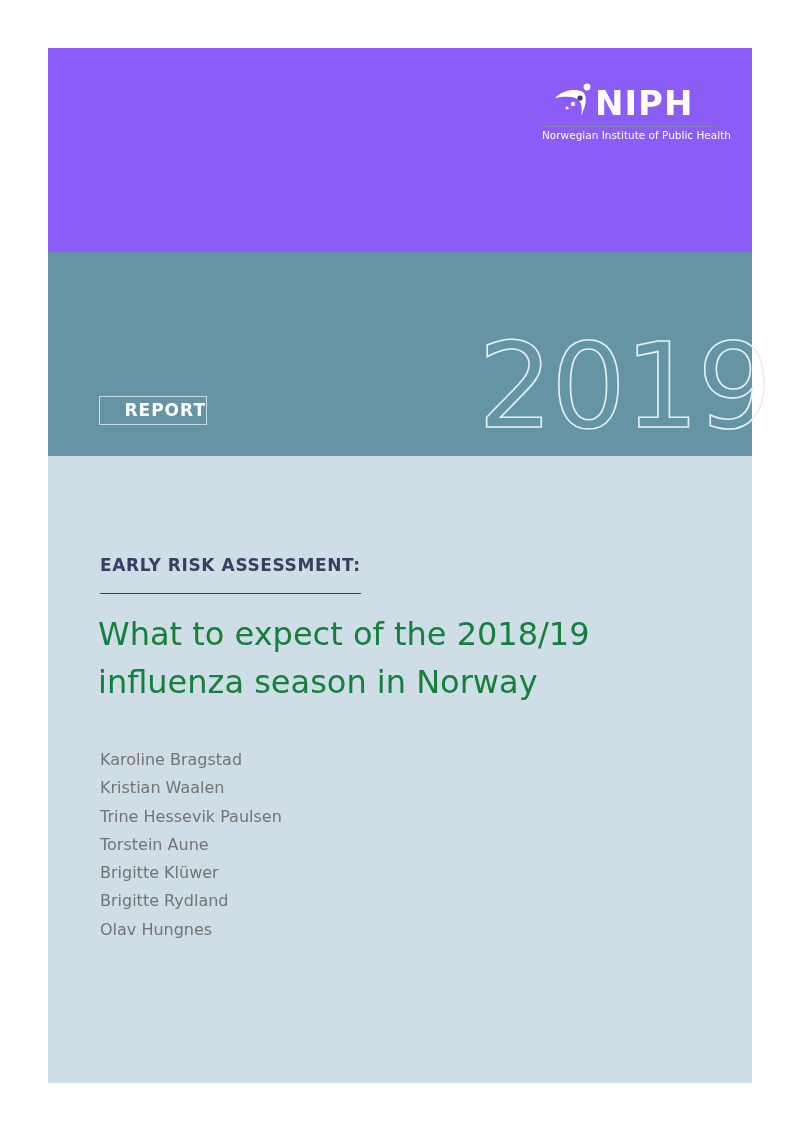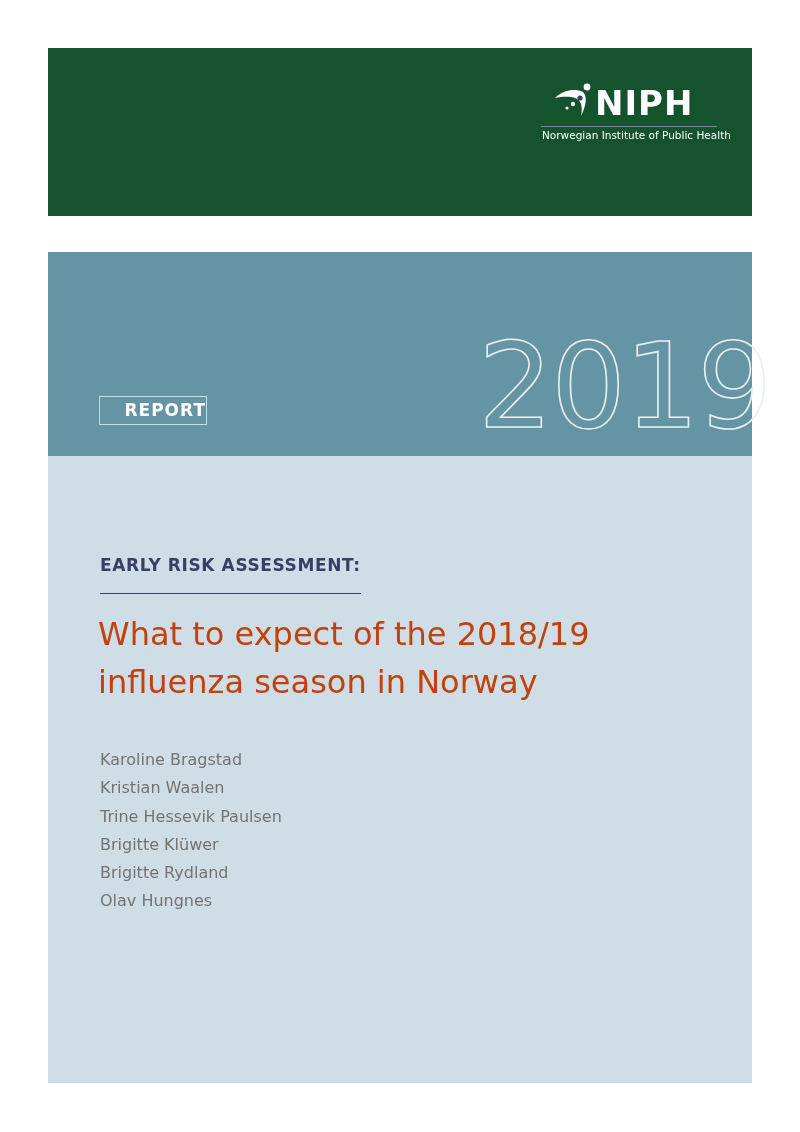--- a/index.html
+++ b/index.html
@@ -1,21 +1,21 @@
 <!DOCTYPE html>
 <html><head>
 <meta charset="utf-8">
 <style>
   html, body { margin:0; padding:0; }
   body {
     width:800px; height:1132px; background:#ffffff; position:relative; overflow:hidden;
     font-family:"Liberation Sans", "DejaVu Sans", sans-serif;
   }
   .page { position:absolute; left:48px; top:48px; width:704px; height:1035px; }
-  .band-top { position:absolute; left:0; top:0; width:704px; height:168px; background:#14532d; }
+  .band-top { position:absolute; left:0; top:0; width:704px; height:204px; background:#8b5cf6; }
   .band-mid { position:absolute; left:0; top:204px; width:704px; height:204px; background:#6595a4; }
   .band-bottom { position:absolute; left:0; top:408px; width:704px; height:627px; background:#cfdde6; }
 
   .logo { position:absolute; left:505px; top:34px; width:166px; height:60px; }
   .logo-mark { position:absolute; left:0; top:0; width:42px; height:42px; }
   .logo-word { position:absolute; left:42px; top:0px; font-size:34px; font-weight:bold; color:#ffffff; letter-spacing:1px; line-height:42px; font-family:"DejaVu Sans", sans-serif; }
   .logo-rule { position:absolute; left:-12px; top:44px; width:176px; height:1px; background:#7e84a6; }
   .logo-sub { position:absolute; left:-11px; top:47px; font-size:10.5px; color:#ffffff; white-space:nowrap; font-family:"DejaVu Sans", sans-serif; }
 
   .report-badge {
@@ -29,21 +29,21 @@
     -webkit-text-stroke:1.6px #e6f0f3; font-weight:normal; letter-spacing:-2px;
     font-family:"DejaVu Sans", sans-serif; line-height:140px;
   }
 
   .kicker {
     position:absolute; left:52px; top:507px; font-size:17px; font-weight:bold; color:#393f63;
     letter-spacing:0.6px; padding-bottom:18px; border-bottom:1.5px solid #393f63;
     font-family:"DejaVu Sans", sans-serif;
   }
   .title {
-    position:absolute; left:50px; top:562px; width:560px; font-size:32px; color:#c2410c;
+    position:absolute; left:50px; top:562px; width:560px; font-size:32px; color:#15803d;
     line-height:48px; font-family:"DejaVu Sans", sans-serif; font-weight:normal;
   }
   .authors { position:absolute; left:52px; top:698px; list-style:none; margin:0; padding:0; }
   .authors li { font-size:16px; color:#737373; line-height:28.3px; font-family:"DejaVu Sans", sans-serif; }
 </style>
 </head>
 <body>
 
 <div class="page">
   <div class="band-top">
@@ -68,17 +68,18 @@
   <div class="band-bottom"></div>
   <div class="kicker">EARLY RISK ASSESSMENT:</div>
   <h1 class="title" style="margin:0;">
     <span>What to expect of the 2018/19</span><br>
     <span>influenza season in Norway</span>
   </h1>
   <ul class="authors">
     <li>Karoline Bragstad</li>
     <li>Kristian Waalen</li>
     <li>Trine Hessevik Paulsen</li>
+    <li>Torstein Aune</li>
     <li>Brigitte Klüwer</li>
     <li>Brigitte Rydland</li>
     <li>Olav Hungnes</li>
   </ul>
 </div>
 
 </body></html>

